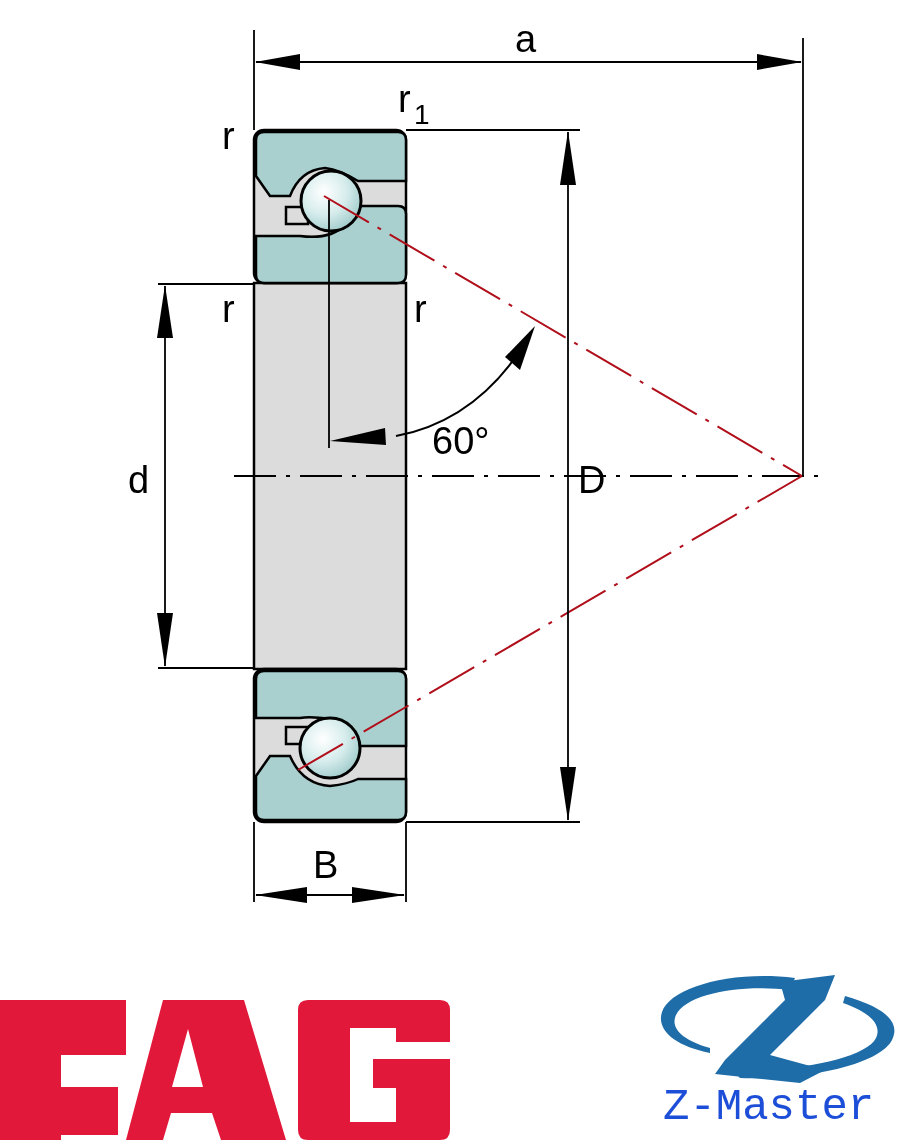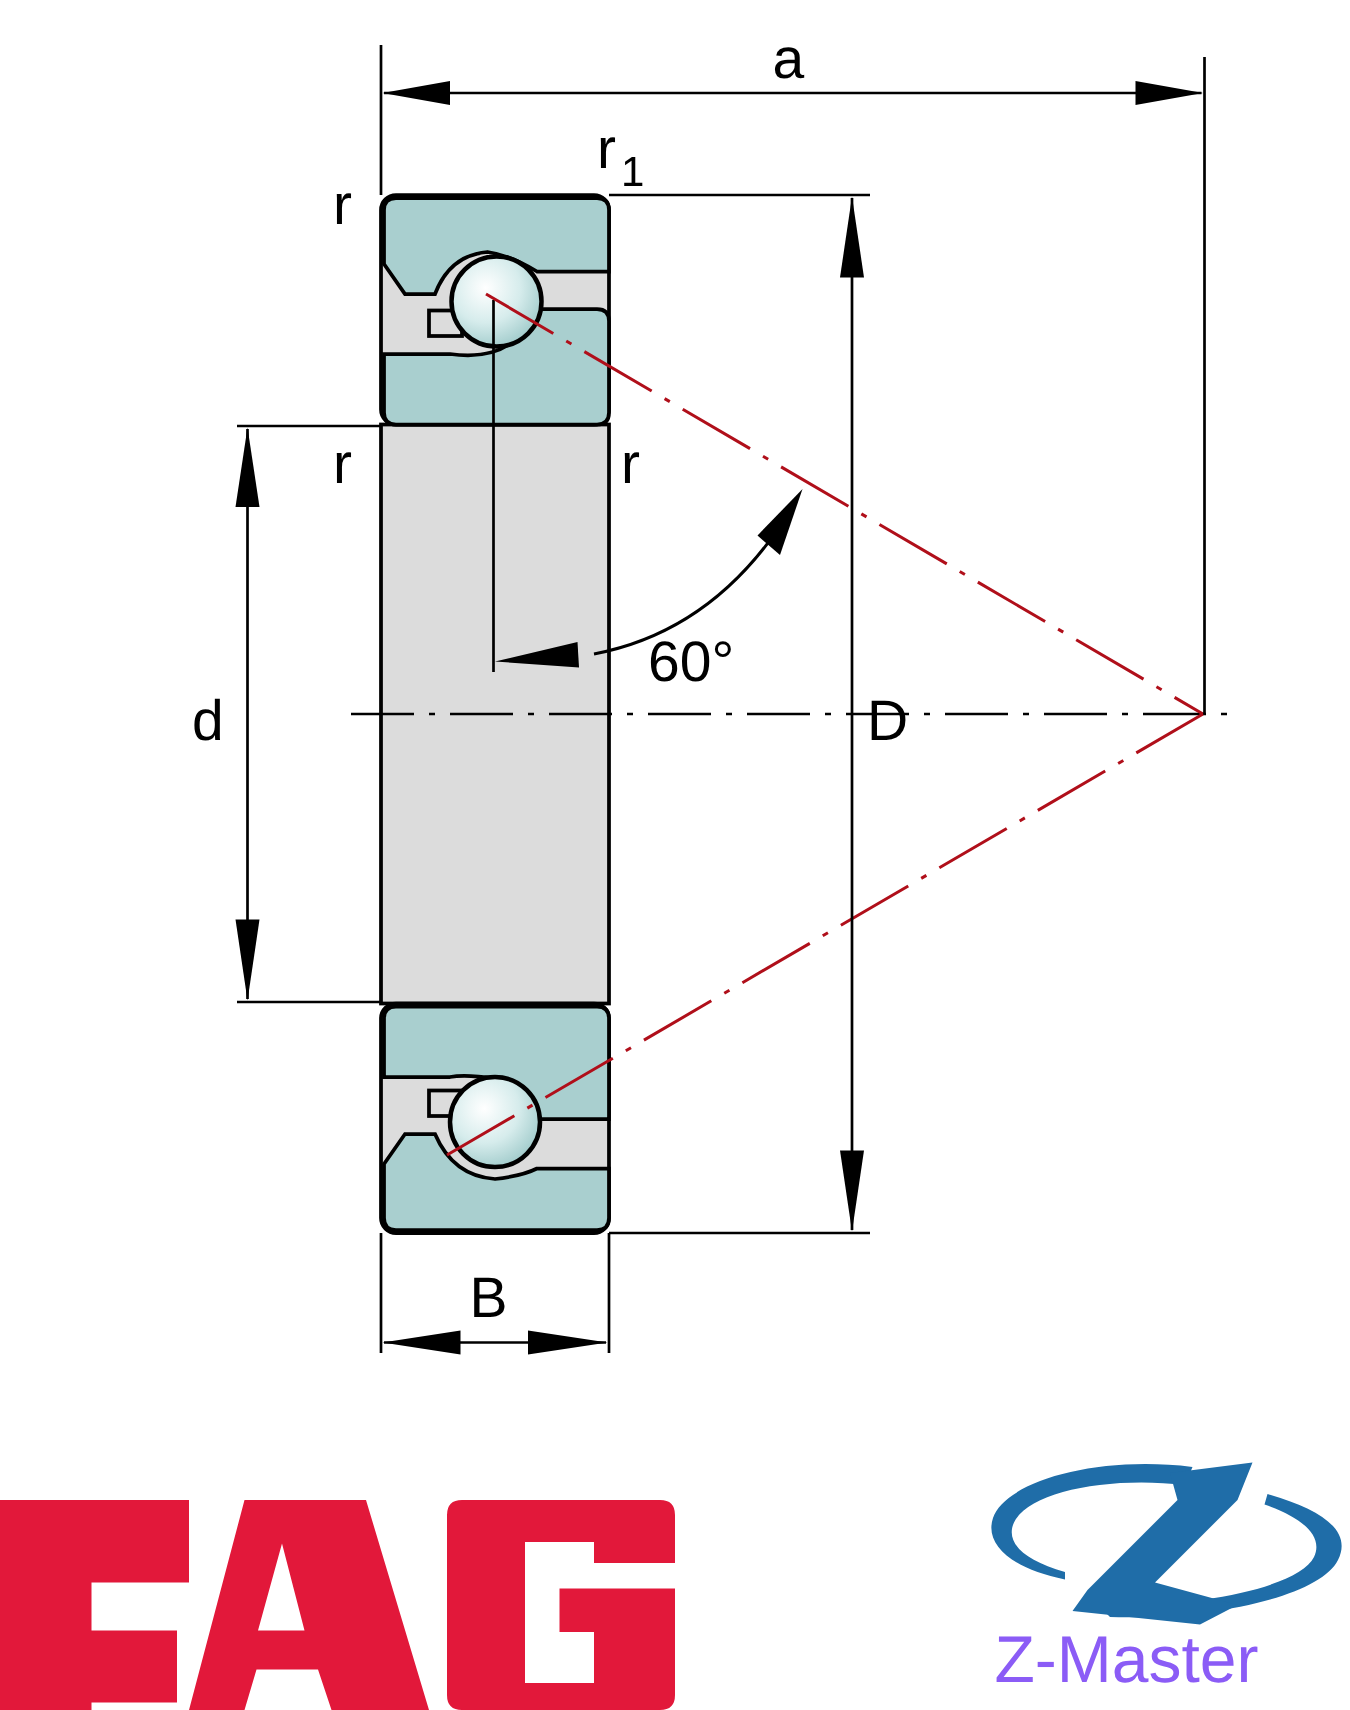--- a/index.html
+++ b/index.html
@@ -1,21 +1,21 @@
 <!DOCTYPE html>
 <html><head>
 <meta charset="utf-8">
 <style>
   html, body { margin: 0; padding: 0; background: #ffffff; }
   body { width: 900px; height: 1140px; position: relative; overflow: hidden; font-family: "Liberation Sans", sans-serif; }
   #diagram { position: absolute; left: 0; top: 0; width: 900px; height: 940px; }
   .lbl { font-family: "Liberation Sans", sans-serif; fill: #000; }
   #fag-logo { position: absolute; left: 0; top: 985px; width: 452px; height: 155px; }
   #zm-logo { position: absolute; left: 640px; top: 960px; width: 260px; height: 180px; }
-  .zm-text { position: absolute; left: 663px; top: 1085px; font-family: Liberation Sans, sans-serif; font-size: 44px; color: #8b5cf6; letter-spacing: 0px; line-height: 1; white-space: nowrap; }
+  .zm-text { position: absolute; left: 663px; top: 1085px; font-family: Liberation Mono, monospace; font-size: 44px; color: #1d4ed8; letter-spacing: 0px; line-height: 1; white-space: nowrap; }
 </style>
 </head>
 <body>
 
 <svg id="diagram" viewBox="0 0 900 940" xmlns="http://www.w3.org/2000/svg">
   <defs>
     <radialGradient id="ballGrad" cx="0.38" cy="0.35" r="0.7">
       <stop offset="0" stop-color="#ffffff"></stop>
       <stop offset="0.55" stop-color="#d6ecec"></stop>
       <stop offset="1" stop-color="#9fcaca"></stop>

